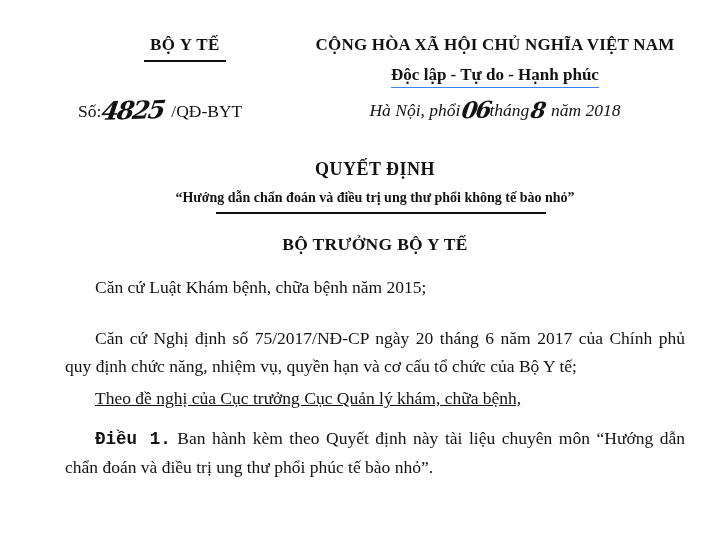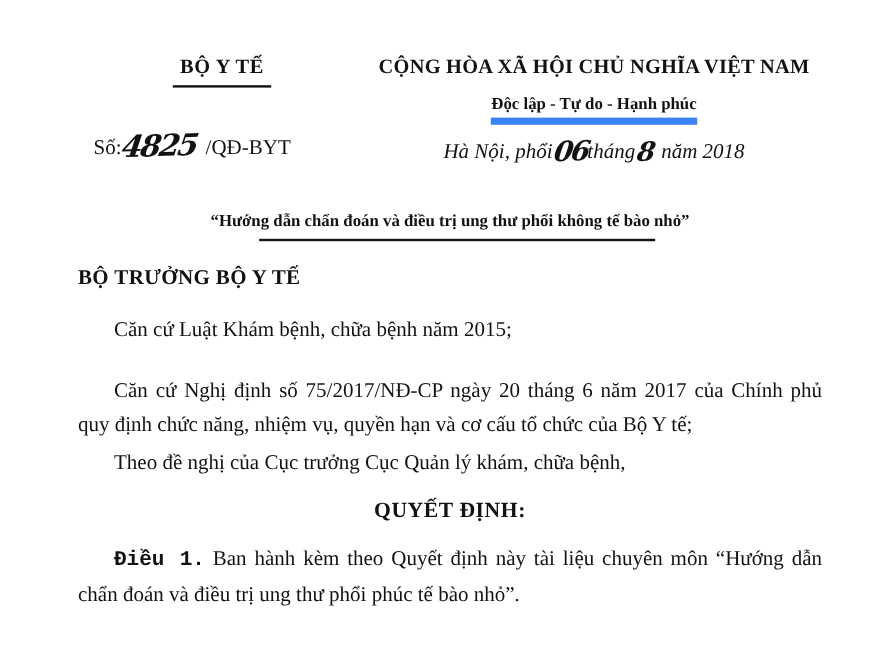--- a/index.html
+++ b/index.html
@@ -6,21 +6,21 @@
   html, body { background: #ffffff; }
   .page {
     position: relative;
     width: 727px;
     height: 540px;
     background: #ffffff;
     color: #121212;
     font-family: "Liberation Serif", "DejaVu Serif", serif;
     font-size: 17px;
     overflow: hidden;
-    padding: 46px 42px 0 65px;
+    padding: 35px 42px 0 65px;
   }
   
   .header { display: flex; }
   .header-left { width: 240px; flex: 0 0 240px; text-align: center; }
   .org-name {
     display: inline-block;
     font-weight: 700;
     font-size: 17px;
     letter-spacing: .5px;
     border-bottom: 2px solid #121212;
@@ -37,22 +37,22 @@
   .national-line1 {
     font-weight: 700;
     font-size: 17px;
     white-space: nowrap;
     letter-spacing: .2px;
   }
   .national-line2 { margin-top: 10px; }
   .national-line2 > span {
     display: inline-block;
     font-weight: 700;
-    font-size: 14px;
-    border-bottom: 6px solid #3b82f6;
+    font-size: 17px;
+    border-bottom: 1px solid #3b82f6;
     padding-bottom: 2px;
     font-family: Liberation Serif, serif;
   }
   .date-line {
     margin-top: 8px;
     font-style: italic;
     font-size: 17.5px;
     white-space: nowrap;
     line-height: 28px;
   }
@@ -76,26 +76,26 @@
   .title-line1 { font-weight: 700; font-size: 18px; letter-spacing: .5px; }
   .title-line2 { margin-top: 8px; font-weight: 700; font-size: 17.5px; }
   .title-line3 { margin-top: 7px; font-weight: 700; font-size: 14px; white-space: nowrap; }
   .title-underline {
     width: 330px;
     height: 2px;
     background: #121212;
     margin: 3px auto 0 auto;
     transform: translateX(6px);
   }
-  .authority { margin-top: 20px; text-align: left; font-weight: 700; font-size: 17.5px; letter-spacing: .3px; }
+  .authority { margin-top: 20px; text-align: center; font-weight: 700; font-size: 17.5px; letter-spacing: .3px; }
   
   .body-block { margin-top: 18px; line-height: 28px; }
   .para { text-align: justify; text-indent: 30px; font-size: 17.5px; }
   .para + .para { margin-top: 23px; }
-  .para-3 { margin-top: 4px !important; }
+  .para-3 { margin-top: 4px !important; text-decoration: underline; }
   .decision-heading { margin-top: 12px; text-align: center; font-weight: 700; font-size: 18px; letter-spacing: .5px; }
   .article { margin-top: 12px; text-align: justify; text-indent: 30px; font-size: 17.5px; line-height: 28px; }
   .article-label { font-weight: 700; font-family: Liberation Mono, monospace; }
 </style>
 </head>
 <body>
 
 <div class="page">
 
   <div class="header">
@@ -112,27 +112,27 @@
         <span>Độc lập - Tự do - Hạnh phúc</span>
       </div>
       <div class="date-line">
         <span>Hà Nội, phổi</span><span class="handwritten hw-day">06</span><span>tháng</span><span class="handwritten hw-month">8</span>
         <span>năm 2018</span>
       </div>
     </div>
   </div>
 
   <div class="title-block">
+    <div class="title-line1">QUYẾT ĐỊNH</div>
     <div class="title-line3">“Hướng dẫn chẩn đoán và điều trị ung thư phổi không tế bào nhỏ”</div>
     <div class="title-underline"></div>
   </div>
 
   <div class="authority">BỘ TRƯỞNG BỘ Y TẾ</div>
 
   <div class="body-block">
     <p class="para">Căn cứ Luật Khám bệnh, chữa bệnh năm 2015;</p>
     <p class="para">Căn cứ Nghị định số 75/2017/NĐ-CP ngày 20 tháng 6 năm 2017 của Chính phủ quy định chức năng, nhiệm vụ, quyền hạn và cơ cấu tổ chức của Bộ Y tế;</p>
     <p class="para para-3">Theo đề nghị của Cục trưởng Cục Quản lý khám, chữa bệnh,</p>
-    <div class="decision-heading">QUYẾT ĐỊNH:</div>
     <p class="article"><span class="article-label">Điều 1.</span><span> Ban hành kèm theo Quyết định này tài liệu chuyên môn “Hướng dẫn chẩn đoán và điều trị ung thư phổi phúc tế bào nhỏ”.</span></p>
   </div>
 
 </div>
 
 </body></html>

